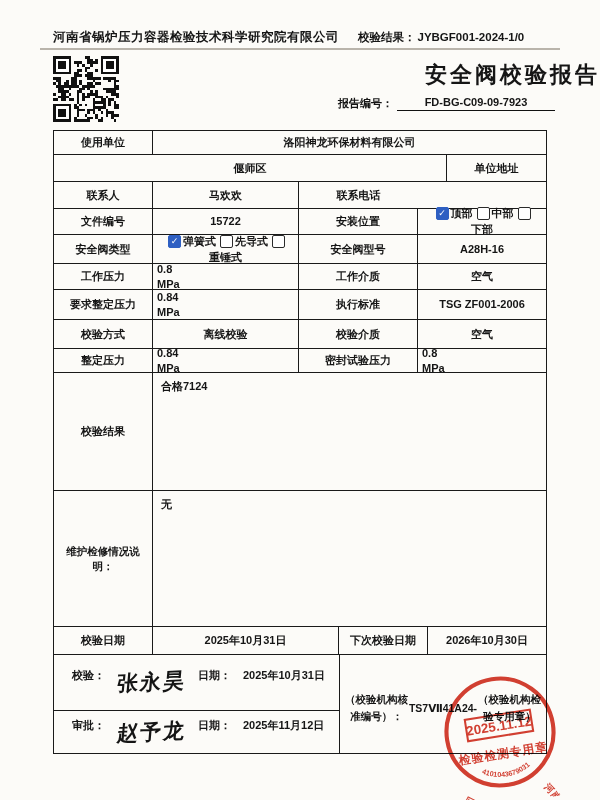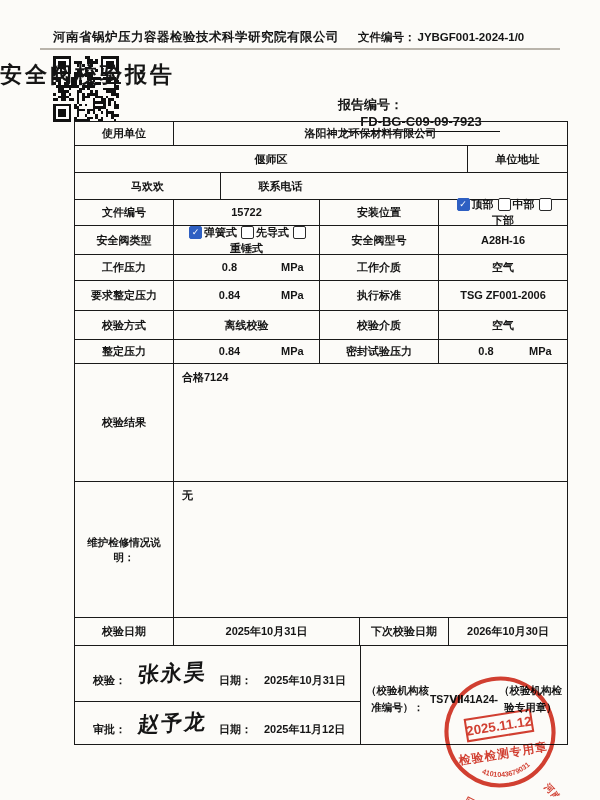--- a/index.html
+++ b/index.html
@@ -8,62 +8,62 @@
     background:#fcfbf8;color:#151515;
     font-family:"Liberation Sans","DejaVu Sans",sans-serif;
     -webkit-font-smoothing:antialiased;
   }
   .abs{position:absolute;}
   
   .company{left:53px;top:29px;font-size:12.5px;font-weight:bold;letter-spacing:.5px;}
   .docno{left:358px;top:30px;font-size:11.5px;font-weight:bold;}
   .docno .lbl{margin-right:2px;}
   .hdr-rule{left:40px;top:48px;width:520px;height:2px;background:#b9b4ab;}
-  .title{left:0;top:60px;width:600px;text-align:left;font-size:22px;font-weight:bold;letter-spacing:3px;}
-  .reportno{left:338px;top:96px;font-size:13px;font-weight:bold;display:flex;align-items:flex-start;flex-direction:column;}
+  .title{left:0;top:60px;width:600px;text-align:right;font-size:22px;font-weight:bold;letter-spacing:3px;}
+  .reportno{left:338px;top:96px;font-size:11px;font-weight:bold;display:flex;align-items:flex-end;}
   .reportno .val{display:inline-block;width:158px;text-align:center;border-bottom:1.6px solid #111;padding-bottom:2px;margin-left:4px;}
   .qr{left:53px;top:56px;width:66px;height:66px;}
   .qr svg{display:block;}
   
-  .tbl{left:53px;top:121px;width:492px;border:1.7px solid #1a1a1a;background:transparent;margin-left:21px;}
+  .tbl{left:53px;top:130px;width:492px;border:1.7px solid #1a1a1a;background:transparent;}
   .row{display:flex;border-bottom:1.6px solid #1a1a1a;align-items:stretch;}
   .row:last-child{border-bottom:none;}
   .cell{border-right:1.6px solid #1a1a1a;display:flex;align-items:center;justify-content:center;
         font-size:11px;font-weight:bold;box-sizing:border-box;padding:2px 4px;text-align:center;line-height:1.35;}
   .cell:last-child{border-right:none;}
   .c1{width:99px;flex:none;}
   .c2{width:146px;flex:none;}
   .c3{width:119px;flex:none;}
   .c4{width:128px;flex:none;}
   .cfill{flex:1;}
-  .press{display:flex;width:100%;align-items:flex-start;}
+  .press{display:flex;width:100%;align-items:flex-start;flex-direction:column;}
   .press .pv{flex:1;text-align:center;}
   .press .pu{flex:none;width:34px;text-align:left;}
   .topleft{align-items:flex-start;justify-content:flex-start;text-align:center;padding:6px 8px;}
   
   .cb{display:inline-flex;width:11px;height:11px;border:1.4px solid #2a2a2a;border-radius:2px;
       margin:0 2px 0 4px;align-items:center;justify-content:center;flex:none;background:#fff;
       font-size:9px;line-height:1;color:#fff;vertical-align:-1px;}
   .cb-checked{background:#2e5fc2;border-color:#2e5fc2;}
   .cbgroup{display:flex;flex-wrap:wrap;align-items:center;justify-content:center;row-gap:1px;}
   .cb-label{font-weight:bold;}
   
-  .sigrow{display:flex;align-items:flex-end;width:100%;padding-left:14px;box-sizing:border-box;gap:6px;}
+  .sigrow{display:flex;align-items:flex-start;width:100%;padding-left:14px;box-sizing:border-box;gap:6px;}
   .sig{font-size:21px;font-weight:bold;transform:rotate(-3deg) skewX(-8deg);margin:0 6px;letter-spacing:2px;white-space:nowrap;}
   .sigdate{margin-left:6px;}
   .sealcell{flex-direction:row;justify-content:flex-start;padding-top:10px;line-height:17px;font-size:10.5px;position:relative;}
   
   .stamp{left:428px;top:660px;width:144px;height:144px;transform:rotate(-9deg);opacity:.93;mix-blend-mode:multiply;pointer-events:none;}
 </style>
 </head>
 <body>
 
 <div class="abs company">河南省锅炉压力容器检验技术科学研究院有限公司</div>
 <div class="abs docno">
-  <span class="lbl">文件编号：</span><span>JYBGF001-2024-1/0</span>
+  <span class="lbl">校验结果：</span><span>JYBGF001-2024-1/0</span>
 </div>
 <div class="abs hdr-rule"></div>
 <div class="abs qr">
     <svg id="qrsvg" width="66" height="66" viewBox="0 0 25 25" shape-rendering="crispEdges">
       <rect x="12" y="0" width="1" height="1" fill="#111"></rect>
       <rect x="13" y="0" width="1" height="1" fill="#111"></rect>
       <rect x="13" y="1" width="1" height="1" fill="#111"></rect>
       <rect x="14" y="1" width="1" height="1" fill="#111"></rect>
       <rect x="16" y="1" width="1" height="1" fill="#111"></rect>
       <rect x="8" y="2" width="1" height="1" fill="#111"></rect>
@@ -293,20 +293,21 @@
     <div class="cell c1">使用单位</div>
     <div class="cell cfill">洛阳神龙环保材料有限公司</div>
   </div>
 
   <div class="row" style="height:26px">
     <div class="cell cfill">偃师区</div>
     <div class="cell c1">单位地址</div>
   </div>
 
   <div class="row" style="height:26px">
+    <div class="cell c1">联系人</div>
     <div class="cell c2">马欢欢</div>
     <div class="cell c3">联系电话</div>
   </div>
 
   <div class="row" style="height:25px">
     <div class="cell c1">文件编号</div>
     <div class="cell c2">15722</div>
     <div class="cell c3">安装位置</div>
     <div class="cell c4">
         <div class="cbgroup">

